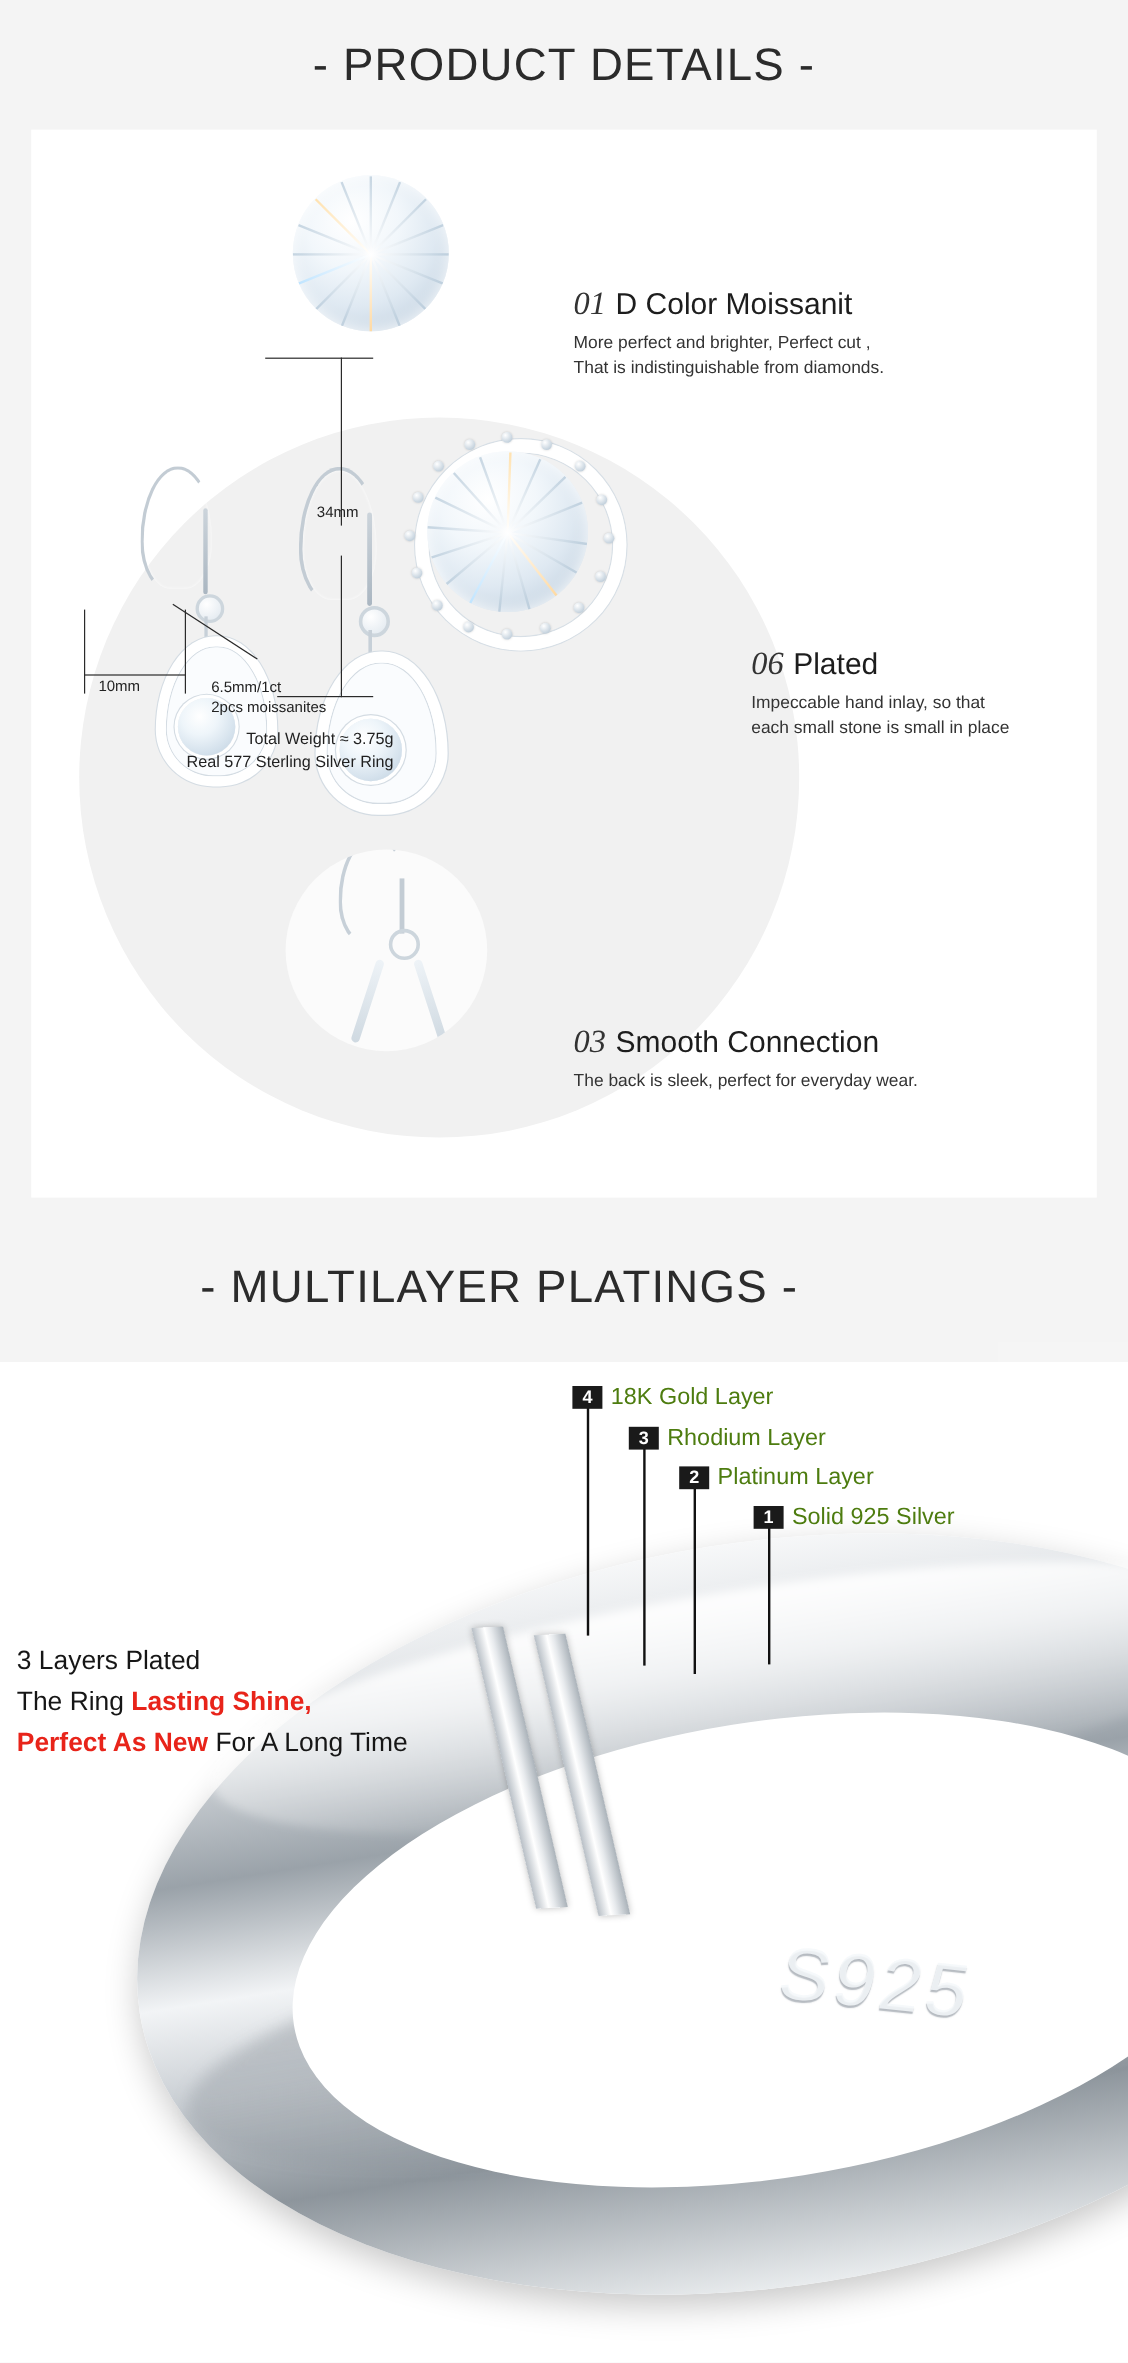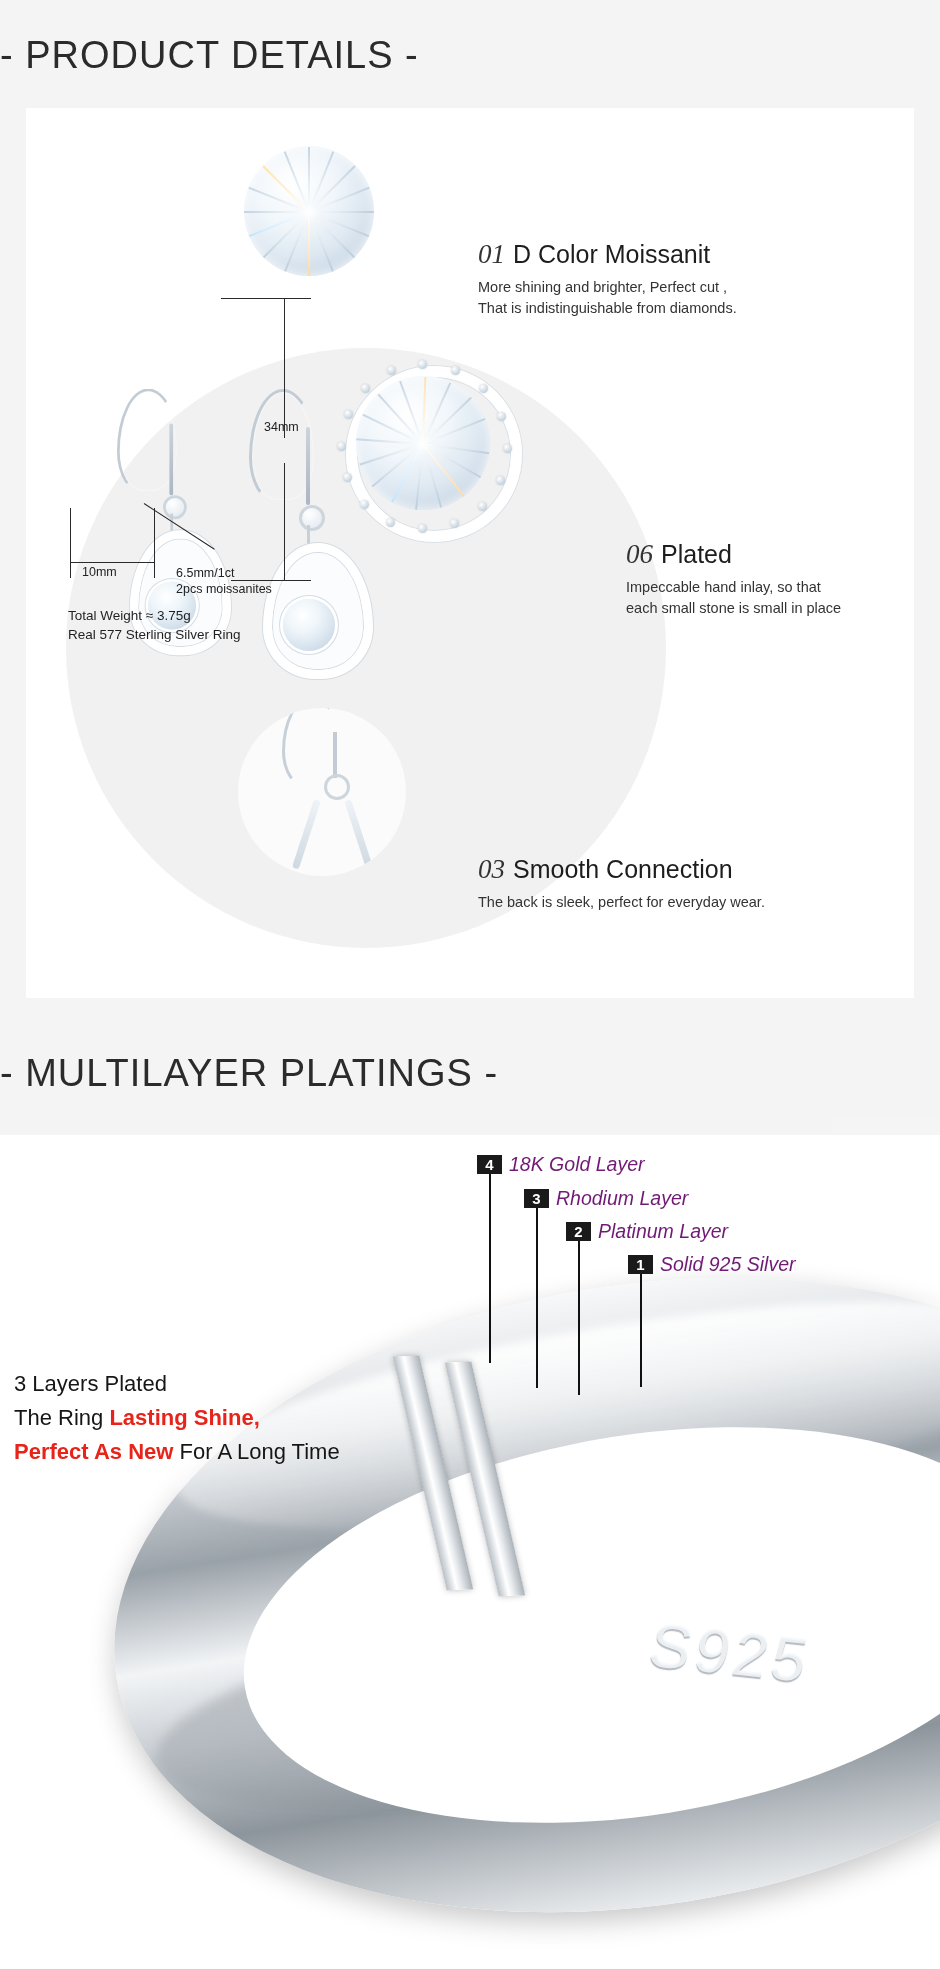--- a/index.html
+++ b/index.html
@@ -23,20 +23,21 @@
 
   
   .sec-details {
     position: absolute;
     left: 0; top: 0;
     width: 940px;
     height: 1118px;
     background: #f4f4f4;
   }
   .sec-title {
+    text-align: center;
     font-size: 38px;
     font-weight: 400;
     letter-spacing: 1px;
     color: #2b2b2b;
     padding-top: 34px;
     margin: 0;
     font-family: "Liberation Sans", sans-serif;
   }
   .white-card {
     position: absolute;
@@ -214,21 +215,21 @@
     position: absolute;
     font-size: 12.5px;
     color: #222;
     white-space: nowrap;
   }
   .caption-block {
     position: absolute;
     font-size: 13.5px;
     line-height: 19px;
     color: #1f1f1f;
-    text-align: left;
+    text-align: right;
     white-space: nowrap;
   }
 
   
   .conn-circle {
     position: absolute;
     left: 212px; top: 600px;
     width: 168px; height: 168px;
     border-radius: 50%;
     background: #fbfbfb;
@@ -365,22 +366,21 @@
     padding: 1px 4px;
     background: #1a1a1a;
     color: #ffffff;
     font-size: 15px;
     line-height: 17px;
     text-align: center;
     font-weight: 700;
   }
   .callout .lbl {
     font-size: 19.5px;
-    color: #701a75;
-    font-style: italic;
+    color: #4d7c0f;
   }
   .leader {
     position: absolute;
     width: 2px;
     background: #111;
   }
 
   .plating-text {
     position: absolute;
     left: 14px;
@@ -427,21 +427,21 @@
           <i style="transform:rotate(338deg)"></i>
         </div>
       </div>
 
       <div class="item it01">
         <div class="head">
           <span class="num">01</span>
           <span class="name">D Color Moissanit</span>
         </div>
         <div class="desc">
-          <div>More shining and brighter, Perfect cut ,</div>
+          <div>More perfect and brighter, Perfect cut ,</div>
           <div>That is indistinguishable from diamonds.</div>
         </div>
       </div>
 
       <div class="halo-ring"></div>
       <div class="halo-dots">
         <i style="left:392px;top:252px"></i>
           <i style="left:425px;top:258px"></i>
         <i style="left:453px;top:276px"></i>
           <i style="left:471px;top:304px"></i>

